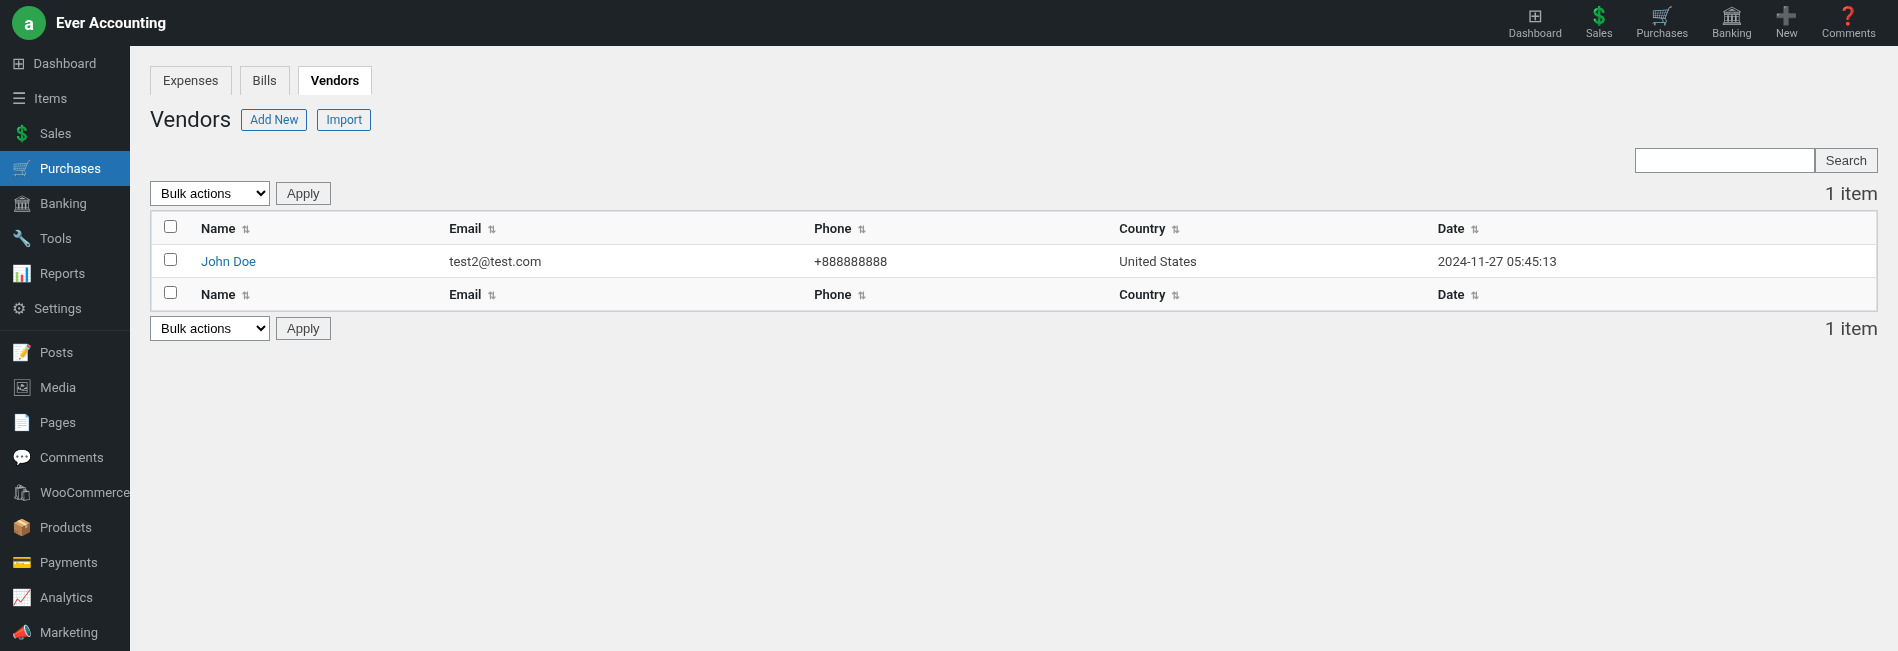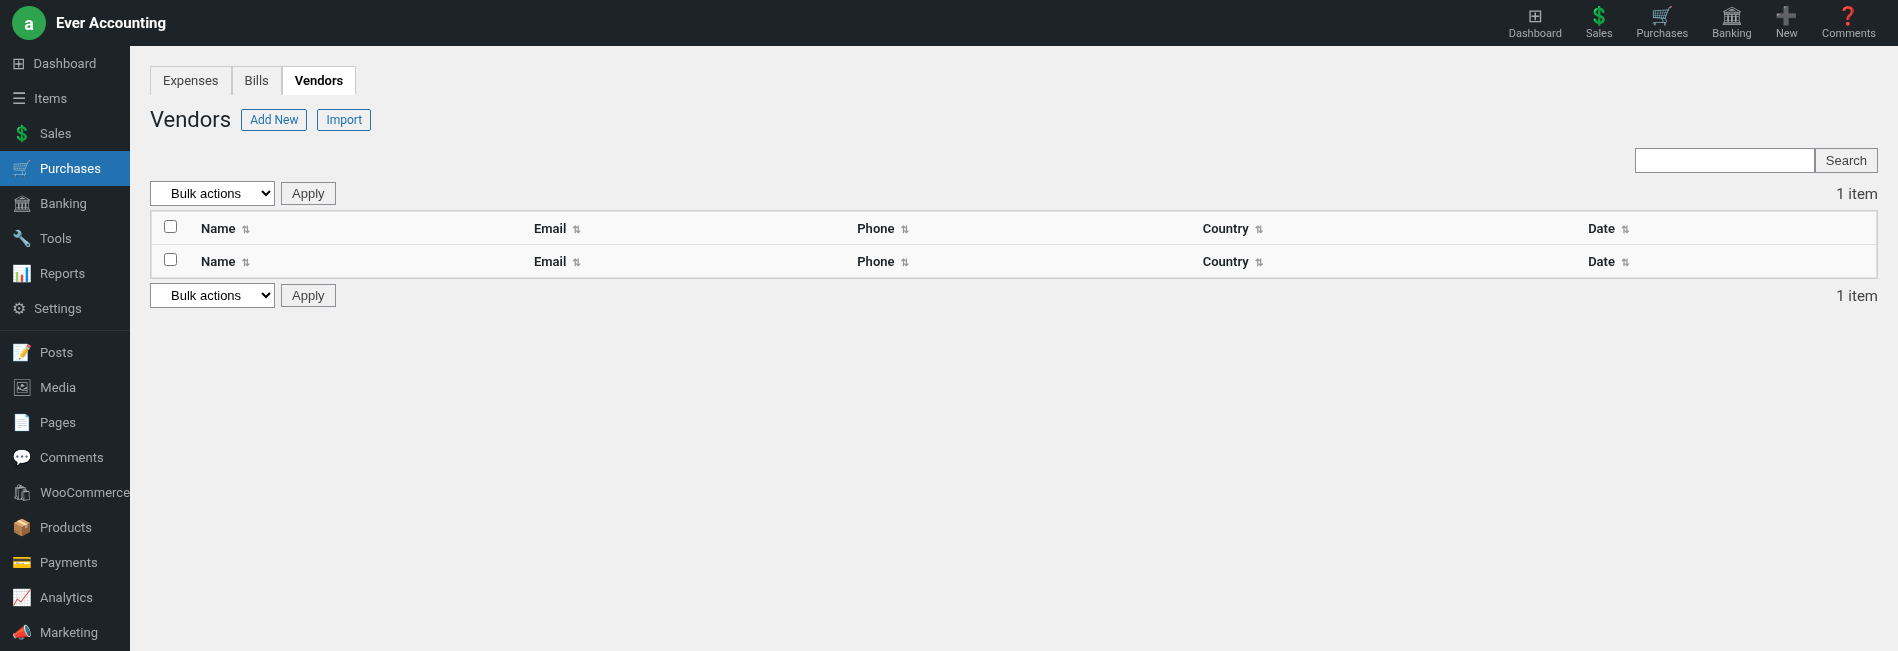--- a/index.html
+++ b/index.html
@@ -113,21 +113,21 @@
     
     .screen-options-row {
       display: flex;
       justify-content: flex-end;
       padding: 6px 16px 0 16px;
     }
 
     
     .tabs {
       display: flex;
-      gap: 0;
+      gap: 8px;
       margin-bottom: 12px;
     }
     .tab {
       padding: 6px 12px;
       border: 1px solid #ccc;
       border-bottom: none;
       background: #f0f0f1;
       cursor: pointer;
       font-size: 13px;
       color: #444;
@@ -190,38 +190,38 @@
     }
 
     
     .bulk-row {
       display: flex;
       align-items: center;
       gap: 6px;
       margin-bottom: 4px;
     }
     .bulk-select {
-      padding: 3px 16px;
+      padding: 3px 6px;
       font-size: 13px;
       border: 1px solid #8c8f94;
       background: #fff;
       cursor: pointer;
       min-width: 120px;
     }
     .apply-btn {
       padding: 3px 10px;
       font-size: 13px;
       border: 1px solid #8c8f94;
       background: #f0f0f1;
       cursor: pointer;
       color: #444;
     }
     .item-count {
       margin-left: auto;
-      font-size: 15px;
+      font-size: 19px;
       color: #444;
     }
 
     
     .vendors-table {
       width: 100%;
       border-collapse: collapse;
       background: #fff;
       border: 1px solid #e0e0e0;
     }
@@ -420,20 +420,32 @@
                 <span class="sort-arrows">⇅</span>
               </th>
               <th>
                 <span>Date</span>
                 <span class="sort-arrows">⇅</span>
               </th>
             </tr>
           </thead>
           <tbody>
             <tr>
+              <td class="checkbox-col">
+                <input type="checkbox" style="">
+              </td>
+              <td>
+                <a class="vendor-link">John Doe</a>
+              </td>
+              <td>test2@test.com</td>
+              <td>+888888888</td>
+              <td>United States</td>
+              <td>2024-11-27 05:45:13</td>
+            </tr>
+            <tr>
               <th class="checkbox-col">
                 <input type="checkbox" style="">
               </th>
               <th>
                 <span>Name</span>
                 <span class="sort-arrows">⇅</span>
               </th>
               <th>
                 <span>Email</span>
                 <span class="sort-arrows">⇅</span>

